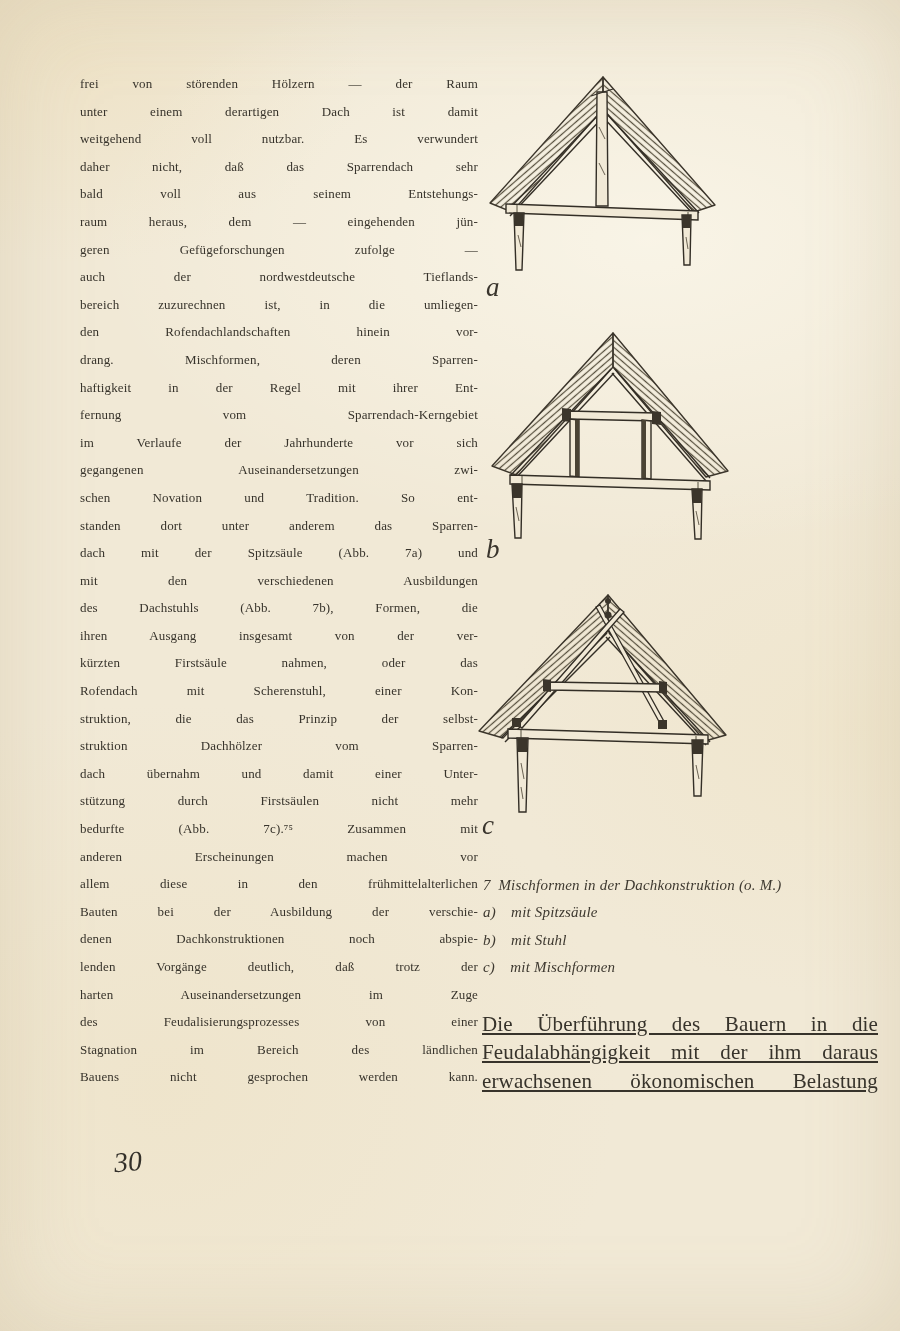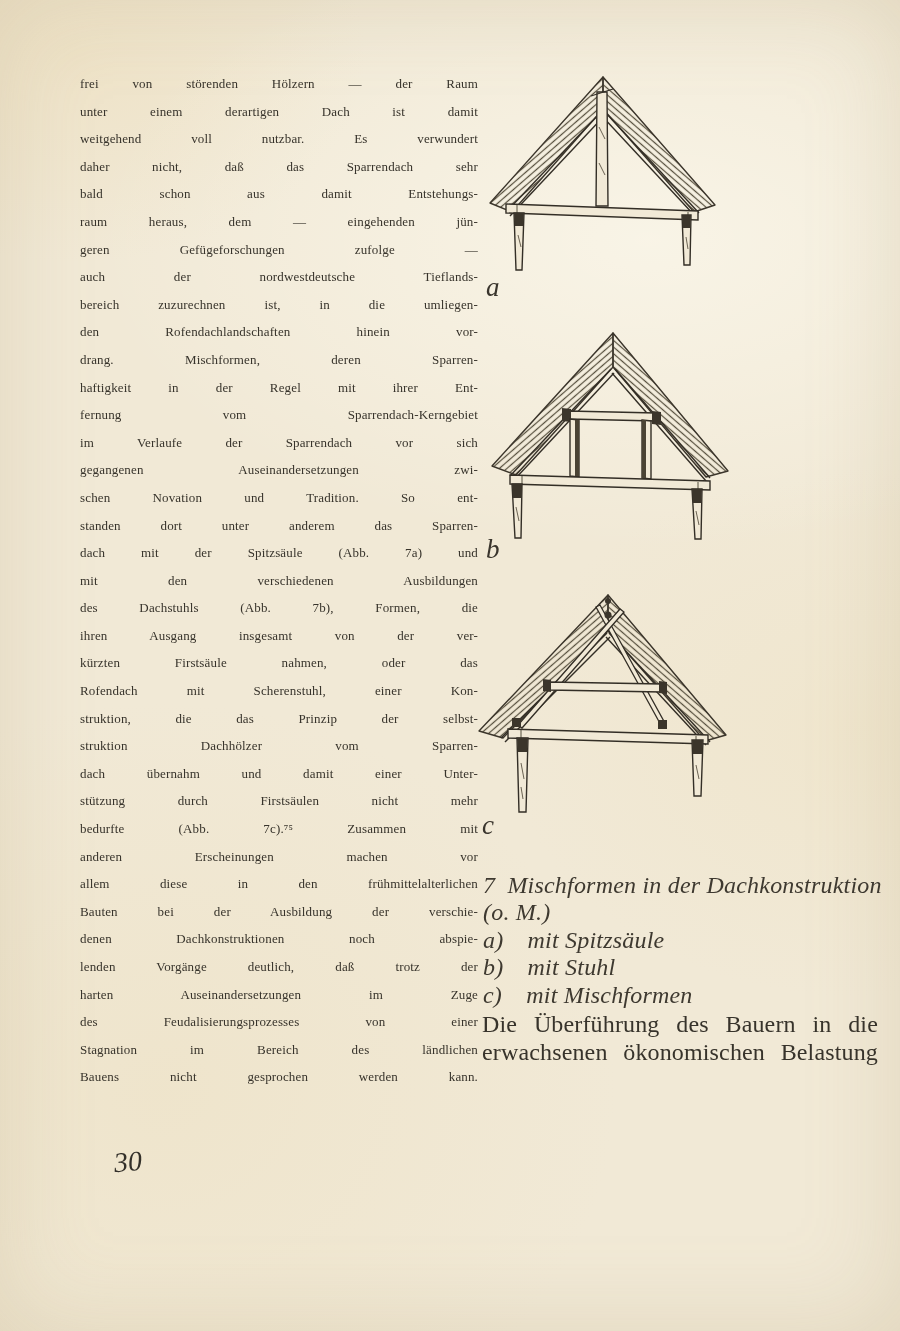--- a/index.html
+++ b/index.html
@@ -15,54 +15,54 @@
     font-family:"Liberation Serif","DejaVu Serif",serif;
     color:#37332b;
   }
   .textcol{position:absolute;}
   .textcol .line{
     text-align:justify;
     text-align-last:justify;
     -moz-text-align-last:justify;
   }
   .col-left{left:48px; top:70px; width:398px; font-size:13px; line-height:27.6px; letter-spacing:.15px;margin-left:32px;}
-  .col-right{left:482px; top:1010px; width:396px; font-size:24px; line-height:28.4px; letter-spacing:.15px;}
+  .col-right{left:482px; top:1010px; width:396px; font-size:21px; line-height:28.4px; letter-spacing:.15px;text-decoration:underline;}
   .fig{position:absolute;}
   .fig-a{left:470px; top:65px;  width:280px; height:245px;}
   .fig-b{left:470px; top:325px; width:320px; height:250px;}
   .fig-c{left:465px; top:585px; width:330px; height:260px;}
   .fig-label{position:absolute; font-style:italic; font-size:27px; color:#3a352d;}
   .fig-label.la{left:486px; top:272px;}
   .fig-label.lb{left:486px; top:534px;}
   .fig-label.lc{left:482px; top:810px;}
   .caption{position:absolute; left:483px; top:872px; width:406px;
-    font-style:italic; font-size:24px; line-height:27.4px; color:#3e3930; letter-spacing:.2px;}
+    font-style:italic; font-size:15px; line-height:27.4px; color:#3e3930; letter-spacing:.2px;}
   .pageno{position:absolute; left:114px; top:1146px; font-style:italic; font-size:28px;
     color:#33302a; transform:rotate(-5deg);}
 </style>
 </head>
 <body>
 
 <div class="page">
 
   <div class="textcol col-left">
       <div class="line">frei von störenden Hölzern — der Raum</div>
       <div class="line">unter einem derartigen Dach ist damit</div>
       <div class="line">weitgehend voll nutzbar. Es verwundert</div>
       <div class="line">daher nicht, daß das Sparrendach sehr</div>
-      <div class="line">bald schon aus damit Entstehungs-</div>
+      <div class="line">bald voll aus seinem Entstehungs-</div>
       <div class="line">raum heraus, dem — eingehenden jün-</div>
       <div class="line">geren Gefügeforschungen zufolge —</div>
       <div class="line">auch der nordwestdeutsche Tieflands-</div>
       <div class="line">bereich zuzurechnen ist, in die umliegen-</div>
       <div class="line">den Rofendachlandschaften hinein vor-</div>
       <div class="line">drang. Mischformen, deren Sparren-</div>
       <div class="line">haftigkeit in der Regel mit ihrer Ent-</div>
       <div class="line">fernung vom Sparrendach-Kerngebiet</div>
-      <div class="line">im Verlaufe der Sparrendach vor sich</div>
+      <div class="line">im Verlaufe der Jahrhunderte vor sich</div>
       <div class="line">gegangenen Auseinandersetzungen zwi-</div>
       <div class="line">schen Novation und Tradition. So ent-</div>
       <div class="line">standen dort unter anderem das Sparren-</div>
       <div class="line">dach mit der Spitzsäule (Abb. 7a) und</div>
       <div class="line">mit den verschiedenen Ausbildungen</div>
       <div class="line">des Dachstuhls (Abb. 7b), Formen, die</div>
       <div class="line">ihren Ausgang insgesamt von der ver-</div>
       <div class="line">kürzten Firstsäule nahmen, oder das</div>
       <div class="line">Rofendach mit Scherenstuhl, einer Kon-</div>
       <div class="line">struktion, die das Prinzip der selbst-</div>
@@ -209,18 +209,19 @@
     <div>7 Mischformen in der Dachkonstruktion (o. M.)</div>
     <div>
         <div>a) mit Spitzsäule</div>
         <div>b) mit Stuhl</div>
         <div>c) mit Mischformen</div>
       </div>
   </div>
 
   <div class="textcol col-right">
       <div class="line">Die Überführung des Bauern in die</div>
+      <div class="line">Feudalabhängigkeit mit der ihm daraus</div>
       <div class="line">erwachsenen ökonomischen Belastung</div>
     </div>
 
   <div class="pageno">30</div>
 
 </div>
 
 </body></html>

